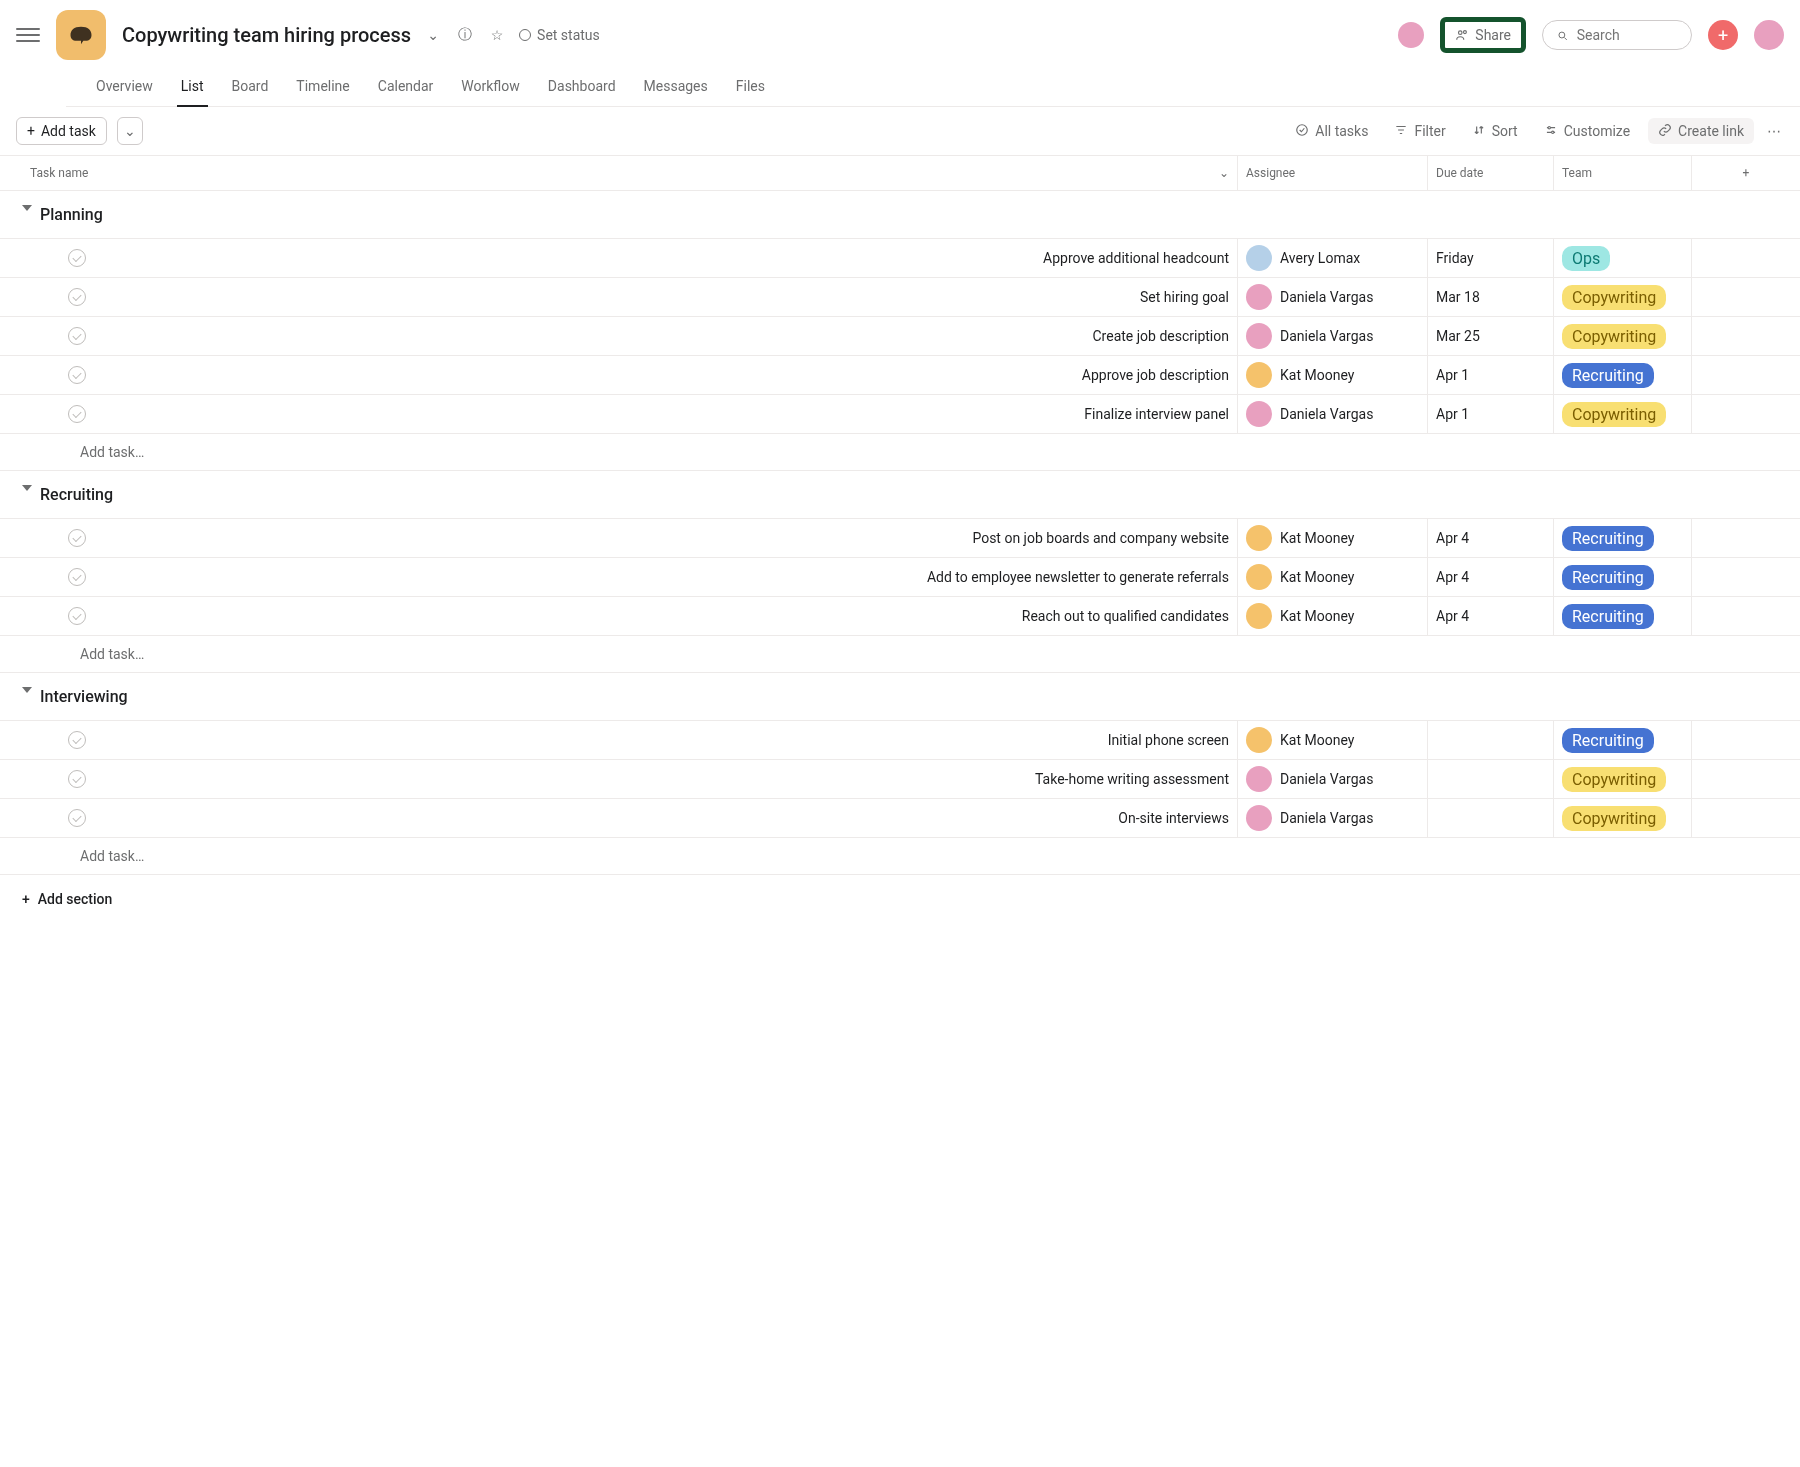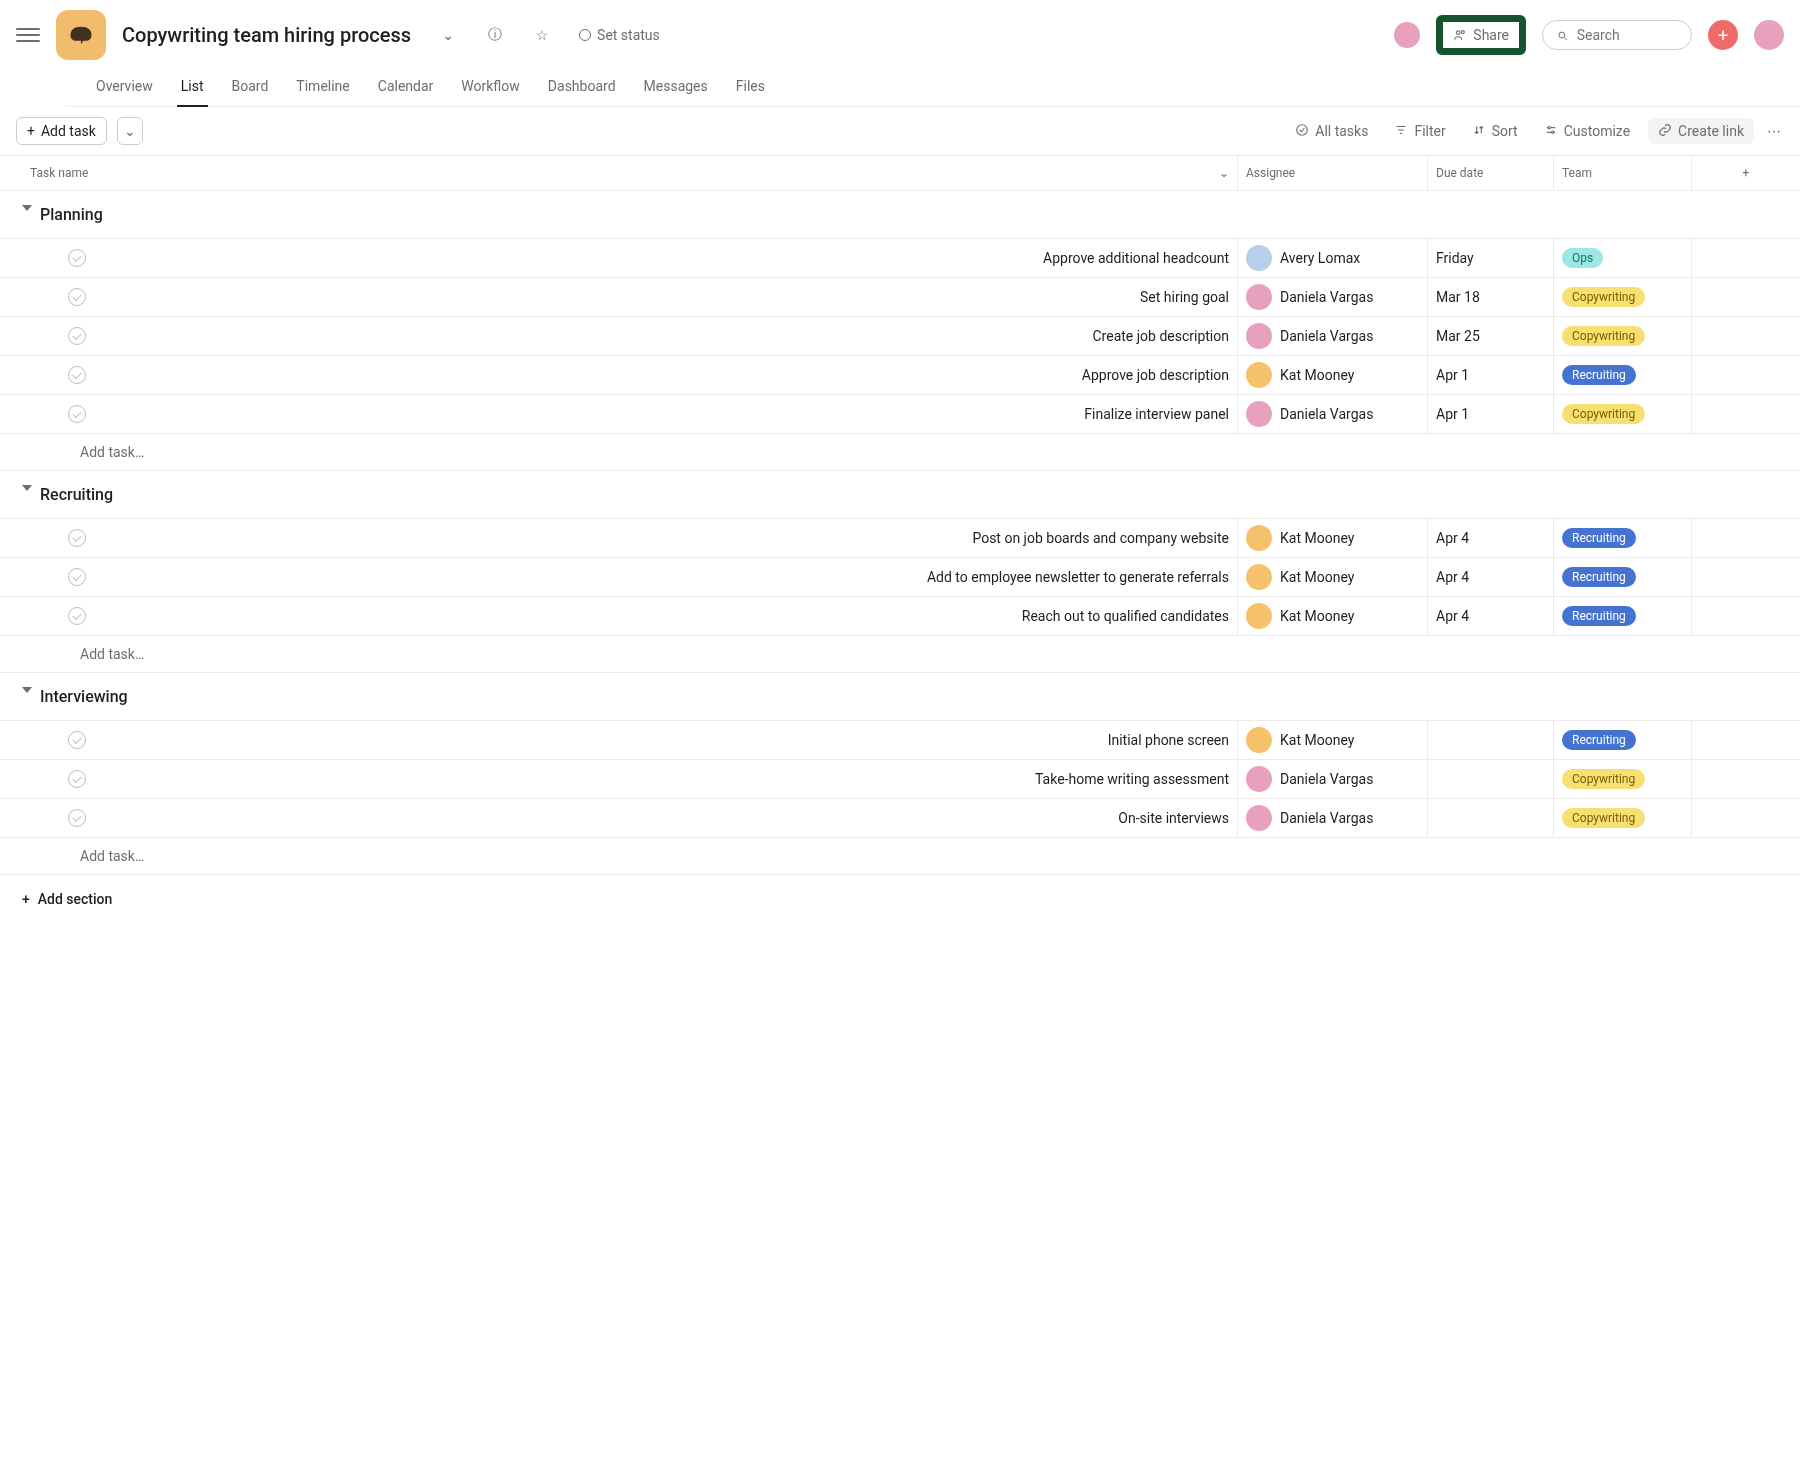--- a/index.html
+++ b/index.html
@@ -3,27 +3,27 @@
 <meta charset="utf-8">
 <style>
 *{box-sizing:border-box;margin:0;padding:0;font-family:-apple-system,BlinkMacSystemFont,"Segoe UI",Roboto,sans-serif}
 body{background:#fff;color:#1e1f21;font-size:14px}
 .topbar{display:flex;align-items:center;padding:10px 16px;gap:16px}
 .hamburger{width:24px;height:24px;display:flex;flex-direction:column;justify-content:center;gap:4px;cursor:pointer}
 .hamburger span{height:2px;background:#6d6e6f;border-radius:1px}
 .proj-icon{width:50px;height:50px;background:#f1bd6c;border-radius:12px;display:flex;align-items:center;justify-content:center}
 .proj-icon svg{width:28px;height:28px}
 .proj-title{font-size:20px;font-weight:500}
-.title-row{display:flex;align-items:center;gap:27px}
+.title-row{display:flex;align-items:center;gap:12px}
 .icon-btn{width:20px;height:20px;display:flex;align-items:center;justify-content:center;cursor:pointer;color:#6d6e6f}
 .status-pill{display:flex;align-items:center;gap:6px;color:#6d6e6f;cursor:pointer}
 .status-dot{width:12px;height:12px;border:1.5px solid #6d6e6f;border-radius:50%}
 .spacer{flex:1}
 .avatar{width:26px;height:26px;border-radius:50%;display:inline-flex;align-items:center;justify-content:center;font-size:11px;color:#fff;background:#e8a0bf}
-.share-btn{display:flex;align-items:center;gap:6px;border:7px solid #14532d;border-radius:6px;padding:5px 10px;cursor:pointer;color:#6d6e6f}
+.share-btn{display:flex;align-items:center;gap:6px;border:5px solid #14532d;border-radius:6px;padding:5px 10px;cursor:pointer;color:#6d6e6f}
 .search{display:flex;align-items:flex-end;gap:8px;border:1px solid #cfcbcb;border-radius:20px;padding:6px 14px;width:150px}
 .search input{border:none;outline:none;width:100%;font-size:14px}
 .plus-btn{width:30px;height:30px;border-radius:50%;background:#f06a6a;display:flex;align-items:center;justify-content:center;color:#fff;font-size:18px;cursor:pointer}
 .big-avatar{width:30px;height:30px;border-radius:50%;background:#e8a0bf}
 .tabs{display:flex;gap:0;padding:0 16px;border-bottom:1px solid #edeae9;margin-left:66px}
 .tab{padding:8px 14px 12px;color:#6d6e6f;cursor:pointer;position:relative}
 .tab.active{color:#1e1f21;font-weight:400}
 .tab.active::after{content:"";position:absolute;left:10px;right:10px;bottom:-1px;height:2px;background:#1e1f21}
 .toolbar{display:flex;align-items:center;padding:10px 16px;gap:10px;border-bottom:1px solid #edeae9}
 .add-task-btn{display:flex;align-items:center;gap:6px;border:1px solid #cfcbcb;border-radius:6px;padding:5px 10px;cursor:pointer}
@@ -45,21 +45,21 @@
 .cell{padding:6px 8px;border-right:1px solid #edeae9;display:flex;align-items:center;gap:8px}
 .cell.c-add{border-right:none}
 .check{width:18px;height:18px;border:1.5px solid #bfbdbb;border-radius:50%;cursor:pointer;flex-shrink:0;position:relative;margin-left:30px}
 .check::after{content:"";position:absolute;left:4px;top:5px;width:7px;height:4px;border-left:1.5px solid #bfbdbb;border-bottom:1.5px solid #bfbdbb;transform:rotate(-45deg)}
 .task-name{cursor:pointer}
 .assignee-cell{display:flex;align-items:center;gap:8px}
 .sm-avatar{width:26px;height:26px;border-radius:50%;flex-shrink:0}
 .av-al{background:#b5d0e8}
 .av-dv{background:#e8a0bf}
 .av-km{background:#f5c26b}
-.pill{display:inline-block;padding:3px 10px;border-radius:10px;font-size:12px}
+.pill{display:inline-block;padding:3px 10px;border-radius:10px;font-size:16px}
 .pill-ops{background:#9ee7e3;color:#0d7a73}
 .pill-copy{background:#f8df72;color:#7a5e00}
 .pill-rec{background:#4573d2;color:#fff}
 .add-task-row{padding:10px 22px 10px 80px;color:#6d6e6f;cursor:pointer;border-top:1px solid #edeae9;border-bottom:1px solid #edeae9}
 .add-section{display:flex;align-items:center;gap:8px;padding:16px 22px;cursor:pointer;font-weight:500}
 .chev{color:#6d6e6f}
 </style>
 </head>
 <body>
 

